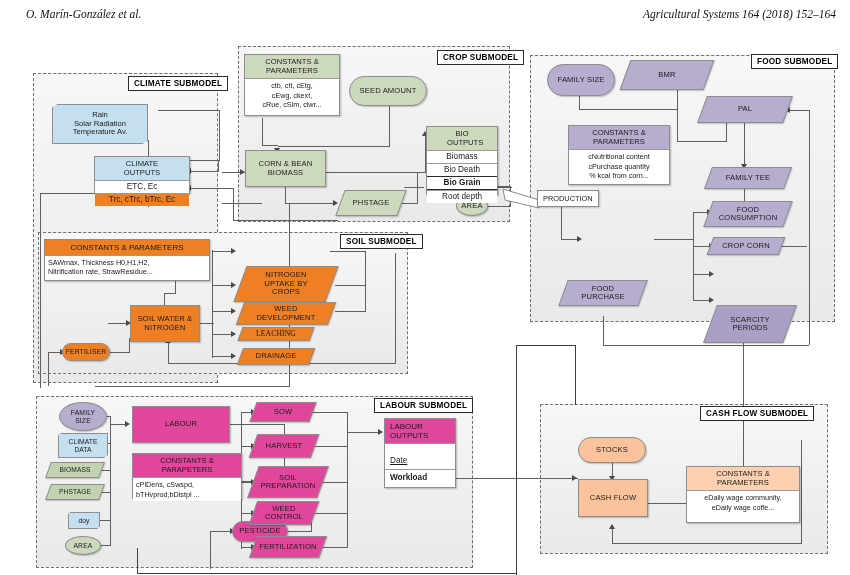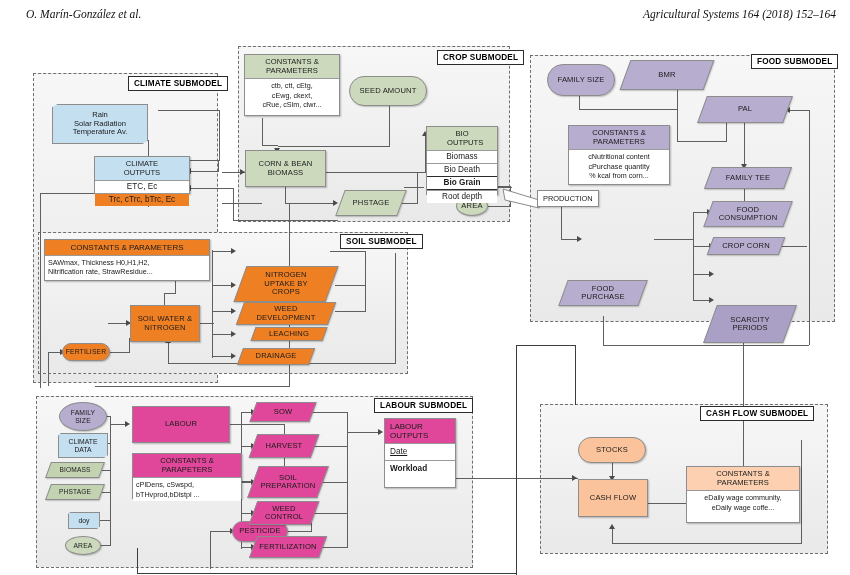--- a/index.html
+++ b/index.html
@@ -364,21 +364,21 @@
     <div class="sk c-orange"></div>
     <div class="tx" style="white-space:pre-line;">NITROGEN
 UPTAKE BY
 CROPS</div>
   </div>
   <div class="para" style="left:240px;top:302px;width:92px;height:23px;">
     <div class="sk c-orange"></div>
     <div class="tx" style="white-space:pre-line;">WEED
 DEVELOPMENT</div>
   </div>
-  <div class="para" style="left:253px;top:327px;width:72px;height:14px;">
+  <div class="para" style="left:240px;top:327px;width:72px;height:14px;font-family:Liberation Serif, serif;">
     <div class="sk c-orange"></div>
     <div class="tx">LEACHING</div>
   </div>
   <div class="para" style="left:240px;top:348px;width:72px;height:17px;">
     <div class="sk c-orange"></div>
     <div class="tx">DRAINAGE</div>
   </div>
 
   <div class="n round c-purple" style="left:547px;top:64px;width:68px;height:32px;">
     <span>FAMILY SIZE</span>
@@ -503,21 +503,21 @@
 CONTROL</div>
   </div>
   <div class="para" style="left:253px;top:536px;width:70px;height:22px;">
     <div class="sk c-pink"></div>
     <div class="tx">FERTILIZATION</div>
   </div>
 
   <div class="tbl" style="left:384px;top:418px;width:72px;height:70px;">
     <div class="th c-pink" style="white-space:pre-line;text-align:left;padding-left:5px;font-size:8px;">LABOUR
 OUTPUTS</div>
-    <div class="td first" style="text-align:left;padding-left:5px;padding-top:3px;padding-bottom:3px;text-decoration:underline;">Date</div>
+    <div class="td first" style="text-align:left;padding-left:5px;padding-top:12px;padding-bottom:3px;text-decoration:underline;">Date</div>
     <div class="td c-pink-l" style="text-align:left;padding-left:5px;font-weight:bold;padding-top:3px;padding-bottom:3px;">Workload</div>
   </div>
 
   <div class="n round c-peach" style="left:578px;top:437px;width:68px;height:26px;">
     <span>STOCKS</span>
   </div>
 
   <div class="n rect c-peach" style="left:578px;top:479px;width:70px;height:38px;">
     <span>CASH FLOW</span>
   </div>

